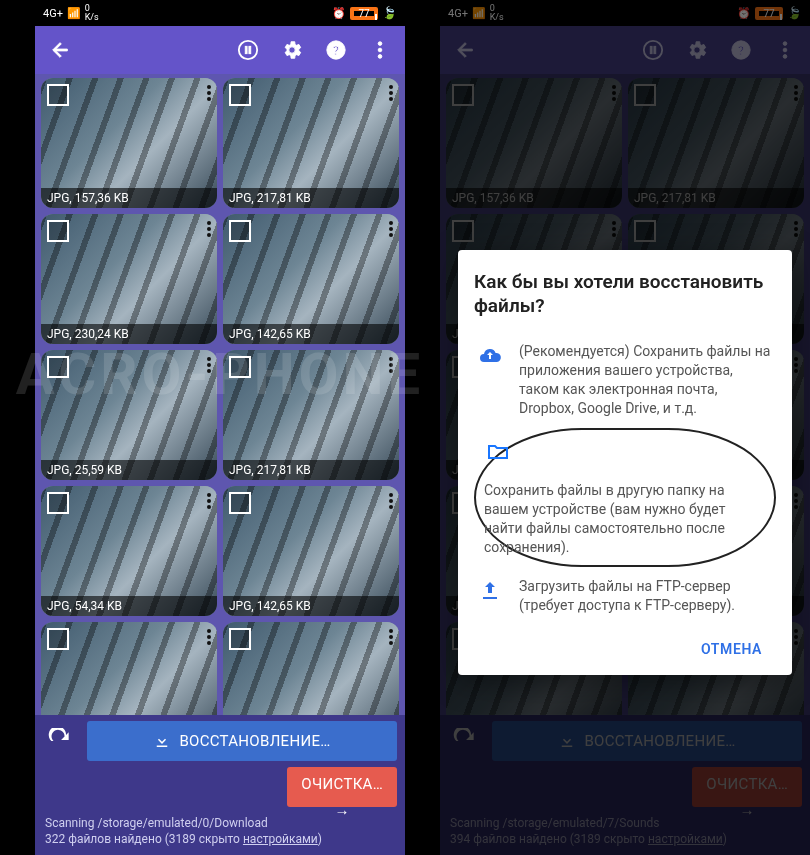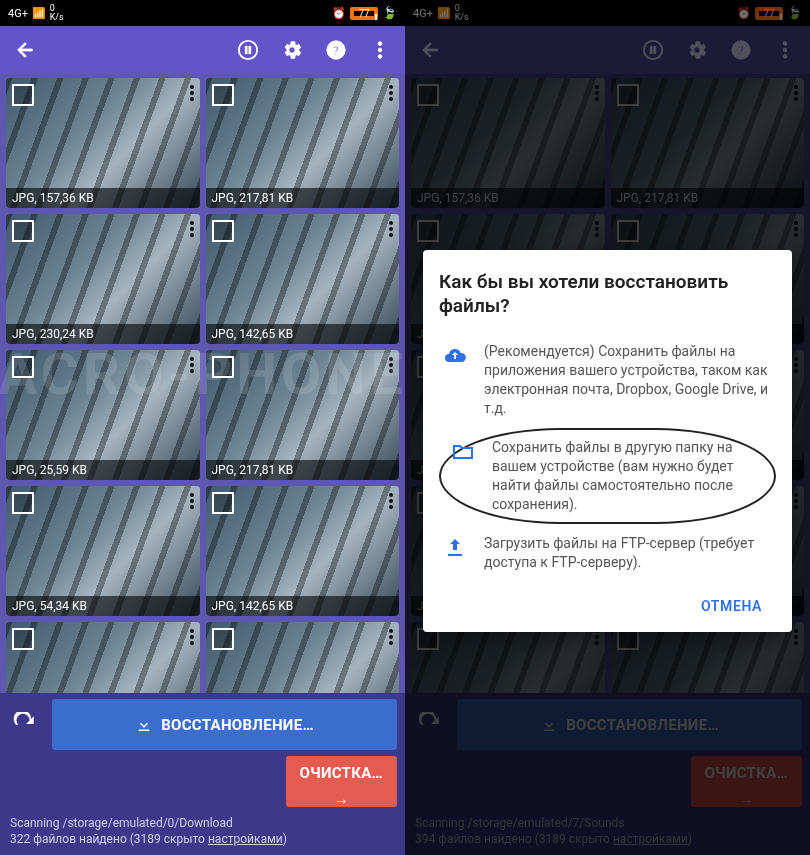--- a/index.html
+++ b/index.html
@@ -7,64 +7,64 @@
     --purple-dark:#4f41a8;
     --footer:#3e388a;
     --blue-btn:#3b6ecc;
     --red-btn:#e65b4f;
     --accent:#2f70e6;
     --folder:#1976ff;
     --dark-overlay:rgba(0,0,0,.55);
   }
   *{box-sizing:border-box;font-family:Roboto,Arial,sans-serif;}
   body{margin:0;background:#000;display:flex;width:810px;height:855px;overflow:hidden;}
-  .phone{flex:1 1 50%;height:100%;position:relative;display:flex;flex-direction:column;background:#5e56af;}
+  .phone{flex:1 1 50%;height:100%;position:relative;display:flex;flex-direction:column;background:#5e56af;margin-left:35px;}
   .status{height:26px;background:#000;color:#fff;font-size:11px;display:flex;align-items:center;justify-content:space-between;padding:0 8px;}
   .status-left,.status-right{display:flex;align-items:center;gap:4px;}
   .status .net{display:flex;flex-direction:column;line-height:9px;font-size:9px;}
   .bat{border:4px solid #f97316;border-radius:2px;width:28px;height:13px;position:relative;display:flex;align-items:center;justify-content:center;font-size:10px;}
   .bat:after{content:"";position:absolute;right:-3px;top:3px;width:2px;height:6px;background:#fff;}
   .leaf{font-size:12px;}
   .appbar{height:48px;background:var(--purple);display:flex;align-items:center;justify-content:space-between;padding:0 10px;color:#fff;}
   .appbar .actions{display:flex;align-items:center;gap:14px;}
   .iconbtn{width:30px;height:30px;display:flex;align-items:center;justify-content:center;cursor:pointer;}
   .iconbtn svg{width:22px;height:22px;fill:#fff;stroke:#fff;}
   .grid{flex:1;overflow:hidden;padding:4px 6px 0 6px;display:grid;grid-template-columns:1fr 1fr;grid-auto-rows:130px;gap:6px;background:#5e56af;}
-  .thumb{position:relative;background:#7e8fa0;border-radius:4px;overflow:hidden;}
+  .thumb{position:relative;background:#7e8fa0;border-radius:12px;overflow:hidden;}
   .thumb-img{position:absolute;inset:0;background:linear-gradient(135deg,#405a6e 0%,#6d8594 40%,#a5b4bf 60%,#384a58 100%);}
   .thumb-diag{position:absolute;inset:0;background:repeating-linear-gradient(110deg,rgba(0,0,0,.35) 0 6px,transparent 6px 24px);}
   .check{position:absolute;top:6px;left:6px;width:22px;height:22px;border:2px solid #fff;background:rgba(0,0,0,.25);}
   .more{position:absolute;top:4px;right:6px;color:#111;font-size:18px;font-weight:bold;line-height:6px;display:flex;flex-direction:column;gap:2px;align-items:center;justify-content:center;height:22px;}
   .more span{width:4px;height:4px;background:#111;border-radius:50%;}
   .caption{position:absolute;left:0;right:0;bottom:0;background:rgba(0,0,0,.6);color:#fff;font-size:12px;padding:3px 6px;}
   .bottom{background:var(--footer);padding:6px 8px 8px 8px;display:flex;flex-direction:column;gap:6px;}
   .btnrow{display:flex;justify-content:flex-end;gap:10px;align-items:center;}
   .btnrow.first{justify-content:flex-end;}
   .refresh{width:34px;height:34px;display:flex;align-items:center;justify-content:center;}
   .refresh svg{width:26px;height:26px;fill:#fff;}
-  .btn{height:51px;display:flex;align-items:center;gap:8px;padding:0 14px;border-radius:3px;color:#fff;font-weight:700;font-size:15px;letter-spacing:.3px;cursor:pointer;}
+  .btn{height:40px;display:flex;align-items:center;gap:8px;padding:0 14px;border-radius:3px;color:#fff;font-weight:400;font-size:15px;letter-spacing:.3px;cursor:pointer;}
   .btn.primary{background:var(--blue-btn);flex:1;justify-content:center;}
   .btn.danger{background:var(--red-btn);flex-direction:column;}
   .btn svg{width:18px;height:18px;fill:#fff;}
   .statusline{color:#cfcfef;font-size:12px;line-height:16px;padding:2px 2px 0 2px;}
   .statusline u{text-decoration:underline;}
 
   
   .overlay{position:absolute;inset:0;background:var(--dark-overlay);}
   .phone.right .appbar{background:#403a7d;}
   .phone.right .appbar svg{opacity:.6;}
   .phone.right .grid{filter:brightness(.55);}
   .phone.right .bottom{filter:brightness(.55);}
   .dialog{position:absolute;left:18px;right:18px;top:250px;background:#fff;border-radius:4px;box-shadow:0 6px 30px rgba(0,0,0,.4);display:flex;flex-direction:column;padding:20px 16px 8px 16px;}
   .dialog h3{margin:0 0 14px 0;font-size:19px;color:#222;font-weight:600;line-height:24px;}
   .optrow{display:flex;gap:15px;padding:10px 2px;align-items:flex-start;position:relative;}
   .optrow .oicon{width:28px;flex:0 0 28px;display:flex;justify-content:center;padding-top:2px;}
   .optrow .oicon svg{width:24px;height:24px;}
   .optrow .otext{flex:1;color:#555;font-size:14px;line-height:19px;}
-  .optrow.hl{border:2px solid #222;border-radius:50%/70%;padding:8px 8px;}
+  .optrow.hl{border:2px solid #222;border-radius:50%/70%;padding:8px 8px;flex-direction:column;}
   .dlg-actions{display:flex;justify-content:flex-end;padding:8px 4px 2px 0;}
   .dlg-actions .txtbtn{color:var(--accent);font-weight:600;font-size:14px;letter-spacing:.6px;padding:8px 10px;cursor:pointer;}
   .watermark{position:absolute;top:340px;left:50%;transform:translateX(-50%);font-size:58px;font-weight:700;color:rgba(255,255,255,.13);letter-spacing:4px;pointer-events:none;white-space:nowrap;z-index:5;}
 </style>
 </head>
 <body>
 
 <div class="phone left">
   <div class="status">
     <div class="status-left">

